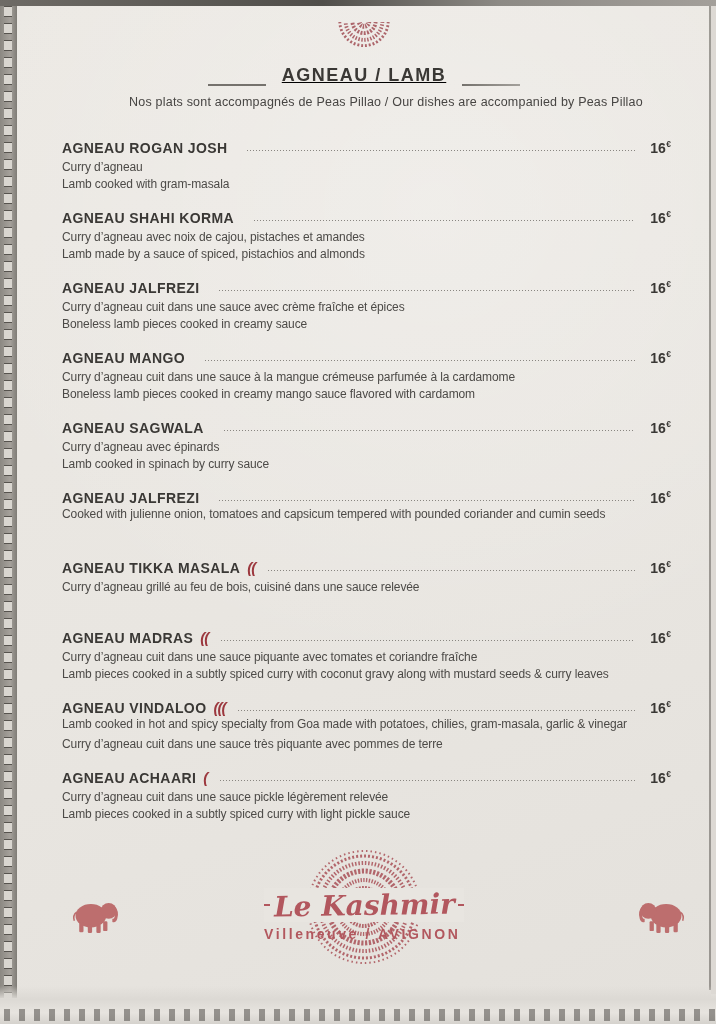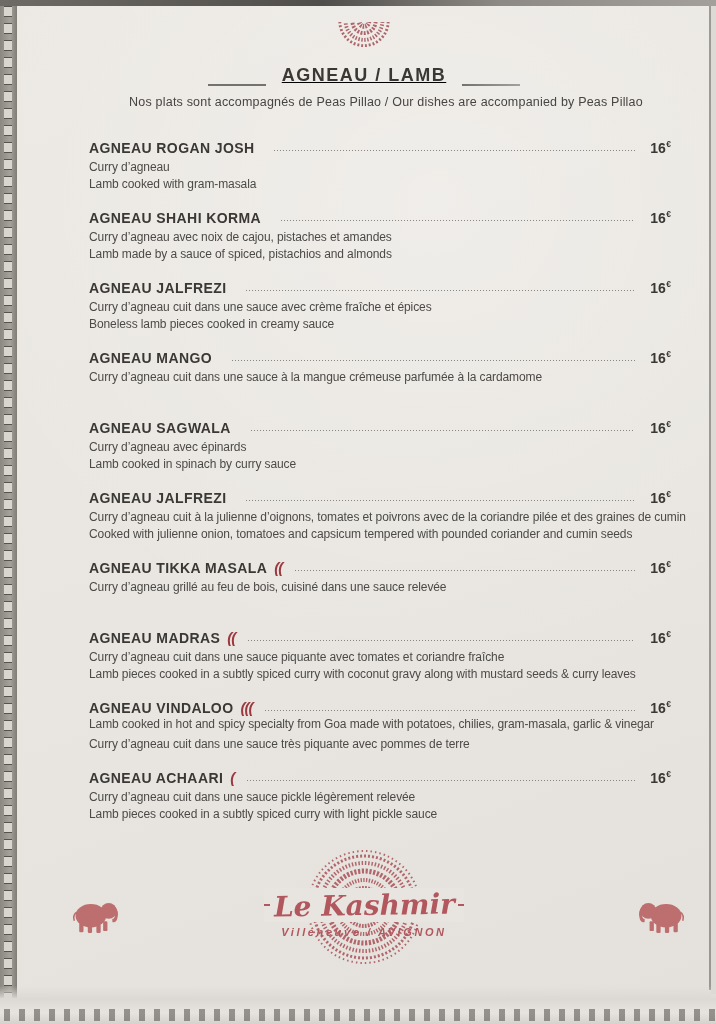--- a/index.html
+++ b/index.html
@@ -34,21 +34,21 @@
   
   .header { text-align:center; }
   .ornament { display:block; margin:2px auto 0 auto; }
   .title-row { display:flex; align-items:flex-end; justify-content:center; margin-top:16px;text-decoration:underline; }
   .title-line { width:58px; height:2px; background:#75726d; }
   .title-line.right { background:linear-gradient(90deg,#75726d,#a3a09b); }
   .section-title { font-size:18px; font-weight:bold; letter-spacing:1.5px; color:#3a3835; margin:0 16px; }
   .subtitle { margin-top:9px; font-size:12.5px; color:#474543; letter-spacing:.2px;padding-left:44px; }
 
   
-  .menu { margin:30px 40px 0 72px; }
+  .menu { margin:30px 40px 0 45px; }
   .item { margin-bottom:16px; min-height:54px; }
   .item-row { display:flex; align-items:baseline; }
   .item-name { font-size:14px; font-weight:bold; letter-spacing:.4px; color:#3a3835; white-space:nowrap; }
   .spice { color:#9c383e; font-weight:bold; font-style:italic; font-size:15px; letter-spacing:-1px; margin-left:7px; white-space:nowrap; }
   .leader { flex:1 1 auto; height:4px; align-self:flex-end; margin:0 10px 4px 12px;
     background-image:radial-gradient(circle, #7e7b76 .7px, rgba(0,0,0,0) .9px);
     background-size:3px 3px; background-position:0 100%; opacity:.9; }
   .price { font-size:14px; font-weight:bold; color:#3a3835; white-space:nowrap; min-width:26px; text-align:right; }
   .price sup { font-size:8.5px; vertical-align:6px; margin-left:.5px; }
   .desc { font-size:12px; line-height:17px; color:#4c4a47; white-space:nowrap; letter-spacing:-.1px; }
@@ -56,22 +56,22 @@
 
   
   .footer { position:absolute; left:0; right:0; bottom:20px; height:130px; }
   .logo { position:relative; width:200px; height:122px; margin:0 auto; }
   .mandala { position:absolute; left:50%; top:0; transform:translateX(-50%); }
   .logo-band { position:absolute; left:0; right:0; top:40px; height:34px; background:#e8e5e0;
     display:flex; align-items:center; justify-content:center; }
   .logo-line { width:30px; height:1.5px; background:#b2575e; }
   .logo-script { font-family:"DejaVu Serif", serif; font-style:italic; font-weight:bold;
     font-size:28px; color:#b2575e; margin:0 4px; transform:rotate(-1deg); white-space:nowrap; }
-  .logo-sub { position:absolute; left:0; right:0; top:78px; text-align:center;
-    font-size:11px; letter-spacing:2.6px; color:#b2575e; font-weight:bold;font-style:italic; }
+  .logo-sub { position:absolute; left:0; right:0; top:78px; text-align:left;
+    font-size:14px; letter-spacing:2.6px; color:#b2575e; font-weight:bold; }
   .elephant { position:absolute; top:46px; }
   .elephant.left  { left:53px; }
   .elephant.right { right:24px; transform:scaleX(-1); }
 </style>
 </head>
 <body>
 
 <div>
   <div class="top-edge"></div>
   <div class="binding-strip"></div>
@@ -129,39 +129,39 @@
           <p class="desc en">Boneless lamb pieces cooked in creamy sauce</p>
         </section>
         <section class="item">
           <div class="item-row">
             <span class="item-name">AGNEAU MANGO</span>
             <span class="spice"></span>
             <span class="leader"></span>
             <span class="price"><span>16</span><sup>€</sup></span>
           </div>
           <p class="desc fr">Curry d’agneau cuit dans une sauce à la mangue crémeuse parfumée à la cardamome</p>
+          <p class="desc en">Boneless lamb pieces cooked in creamy mango sauce flavored with cardamom</p>
         </section>
         <section class="item">
           <div class="item-row">
             <span class="item-name">AGNEAU SAGWALA</span>
             <span class="spice"></span>
             <span class="leader"></span>
             <span class="price"><span>16</span><sup>€</sup></span>
           </div>
           <p class="desc fr">Curry d’agneau avec épinards</p>
           <p class="desc en">Lamb cooked in spinach by curry sauce</p>
         </section>
         <section class="item">
           <div class="item-row">
             <span class="item-name">AGNEAU JALFREZI</span>
             <span class="spice"></span>
             <span class="leader"></span>
             <span class="price"><span>16</span><sup>€</sup></span>
           </div>
-          <p class="desc fr">Curry d’agneau cuit à la julienne d’oignons, tomates et poivrons avec de la coriandre pilée et des graines de cumin</p>
           <p class="desc en">Cooked with julienne onion, tomatoes and capsicum tempered with pounded coriander and cumin seeds</p>
         </section>
         <section class="item">
           <div class="item-row">
             <span class="item-name">AGNEAU TIKKA MASALA</span>
             <span class="spice">((</span>
             <span class="leader"></span>
             <span class="price"><span>16</span><sup>€</sup></span>
           </div>
           <p class="desc fr">Curry d’agneau grillé au feu de bois, cuisiné dans une sauce relevée</p>

